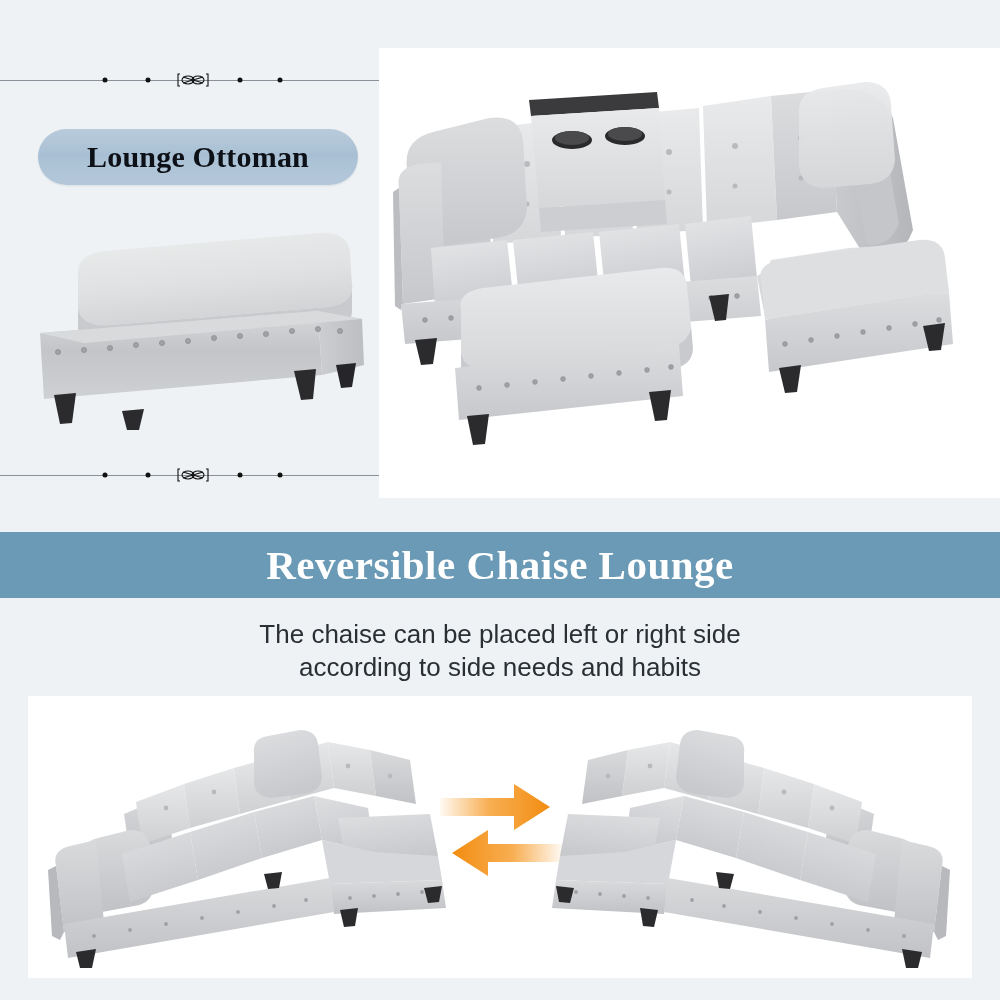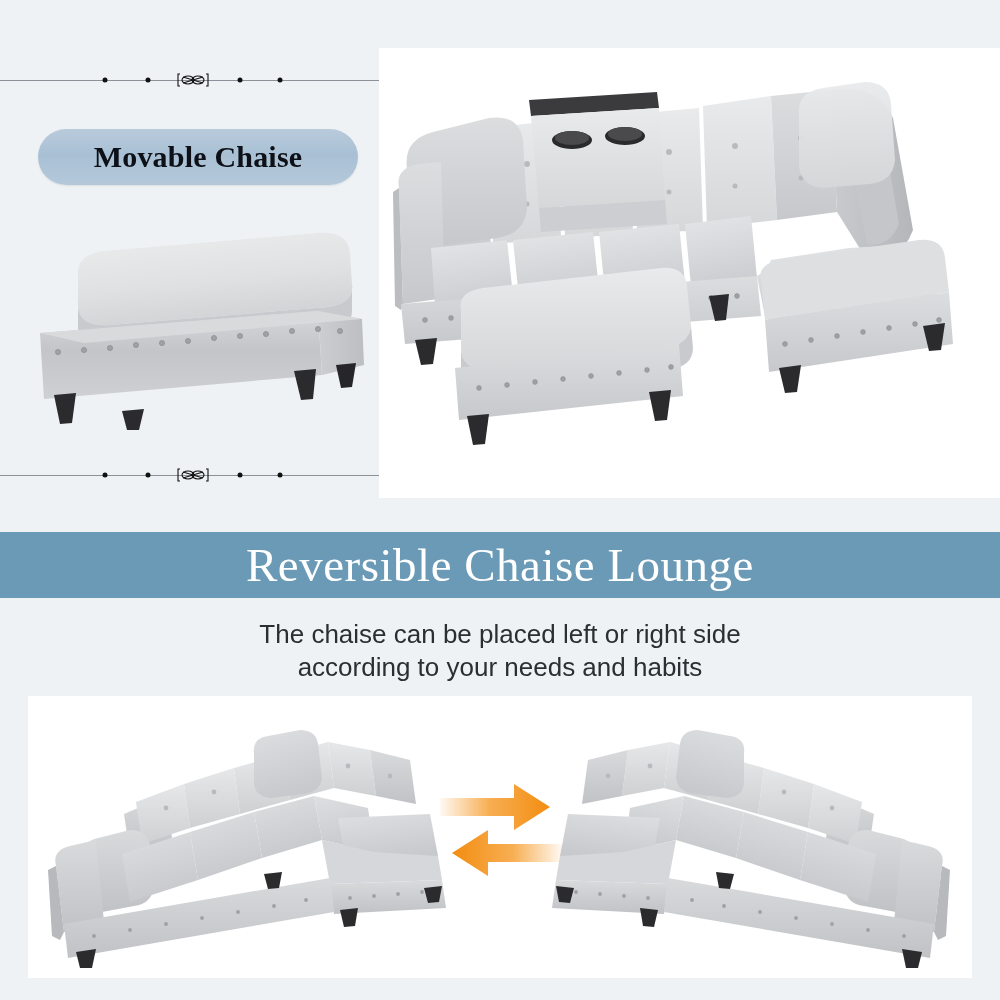--- a/index.html
+++ b/index.html
@@ -30,22 +30,22 @@
     box-shadow:0 1px 2px rgba(0,0,0,.08);
   }
   .badge span{
     font-family:"Liberation Serif", serif;font-weight:700;
     color:#0d1117;font-size:30px;letter-spacing:.2px;white-space:nowrap;
   }
 
   
   .banner{position:absolute;left:0;width:1000px;display:flex;align-items:center;justify-content:center;}
   .banner span{
-    font-family:"Liberation Serif", serif;font-weight:400;color:#ffffff;
-    font-size:47px;letter-spacing:.5px;white-space:nowrap;
+    font-family:"Liberation Serif", serif;font-weight:700;color:#ffffff;
+    font-size:41px;letter-spacing:.5px;white-space:nowrap;
   }
 
   
   .subtitle{position:absolute;left:0;width:1000px;text-align:center;
     color:#2a2f34;font-size:26px;line-height:1.26;font-weight:400;}
   .subtitle div{white-space:nowrap;text-align:center;}
 
   svg{display:block;}
   .arrows{position:absolute;}
 </style>
@@ -68,21 +68,21 @@
           <path d="M7 5 L27 11"></path>
           <path d="M7 11 L27 5"></path>
         </g>
       </svg>
     </div>
     <div class="dot" style="left:240px;"></div>
     <div class="dot" style="left:280px;"></div>
   </div>
 
   <div class="badge" style="left:38px;top:129px;width:320px;height:56px;">
-    <span>Movable Chaise</span>
+    <span>Lounge Ottoman</span>
   </div>
 
   <div style="position:absolute;left:18px;top:215px;width:360px;height:215px;">
     <svg width="360" height="215" viewBox="0 0 360 215" aria-hidden="true">
       <defs>
         <linearGradient id="otTop" x1="0" y1="0" x2="0.3" y2="1">
           <stop offset="0%" stop-color="#eceded"></stop>
             <stop offset="60%" stop-color="#e0e1e2"></stop>
           <stop offset="100%" stop-color="#d2d3d5"></stop>
         </linearGradient>
@@ -271,21 +271,21 @@
       <path d="M270 344 L292 342 L288 372 L276 373 Z" fill="#2b2b2d"></path>
     </svg>
   </div>
 
   <div class="banner" style="top:532px;height:66px;background:#6a9ab6;">
     <span>Reversible Chaise Lounge</span>
   </div>
 
   <div class="subtitle" style="top:618px;">
     <div>The chaise can be placed left or right side</div>
-    <div>according to your needs and habits</div>
+    <div>according to side needs and habits</div>
   </div>
 
   <div class="panel" style="left:28px;top:696px;width:944px;height:282px;">
 
     <div style="position:absolute;left:10px;top:14px;width:440px;height:258px;">
       <svg width="440" height="258" viewBox="0 0 440 258" aria-hidden="true">
         <defs>
           <linearGradient id="bL1" x1="0" y1="0" x2="0" y2="1">
             <stop offset="0%" stop-color="#e6e7e8"></stop>
               <stop offset="100%" stop-color="#cfd0d2"></stop>

